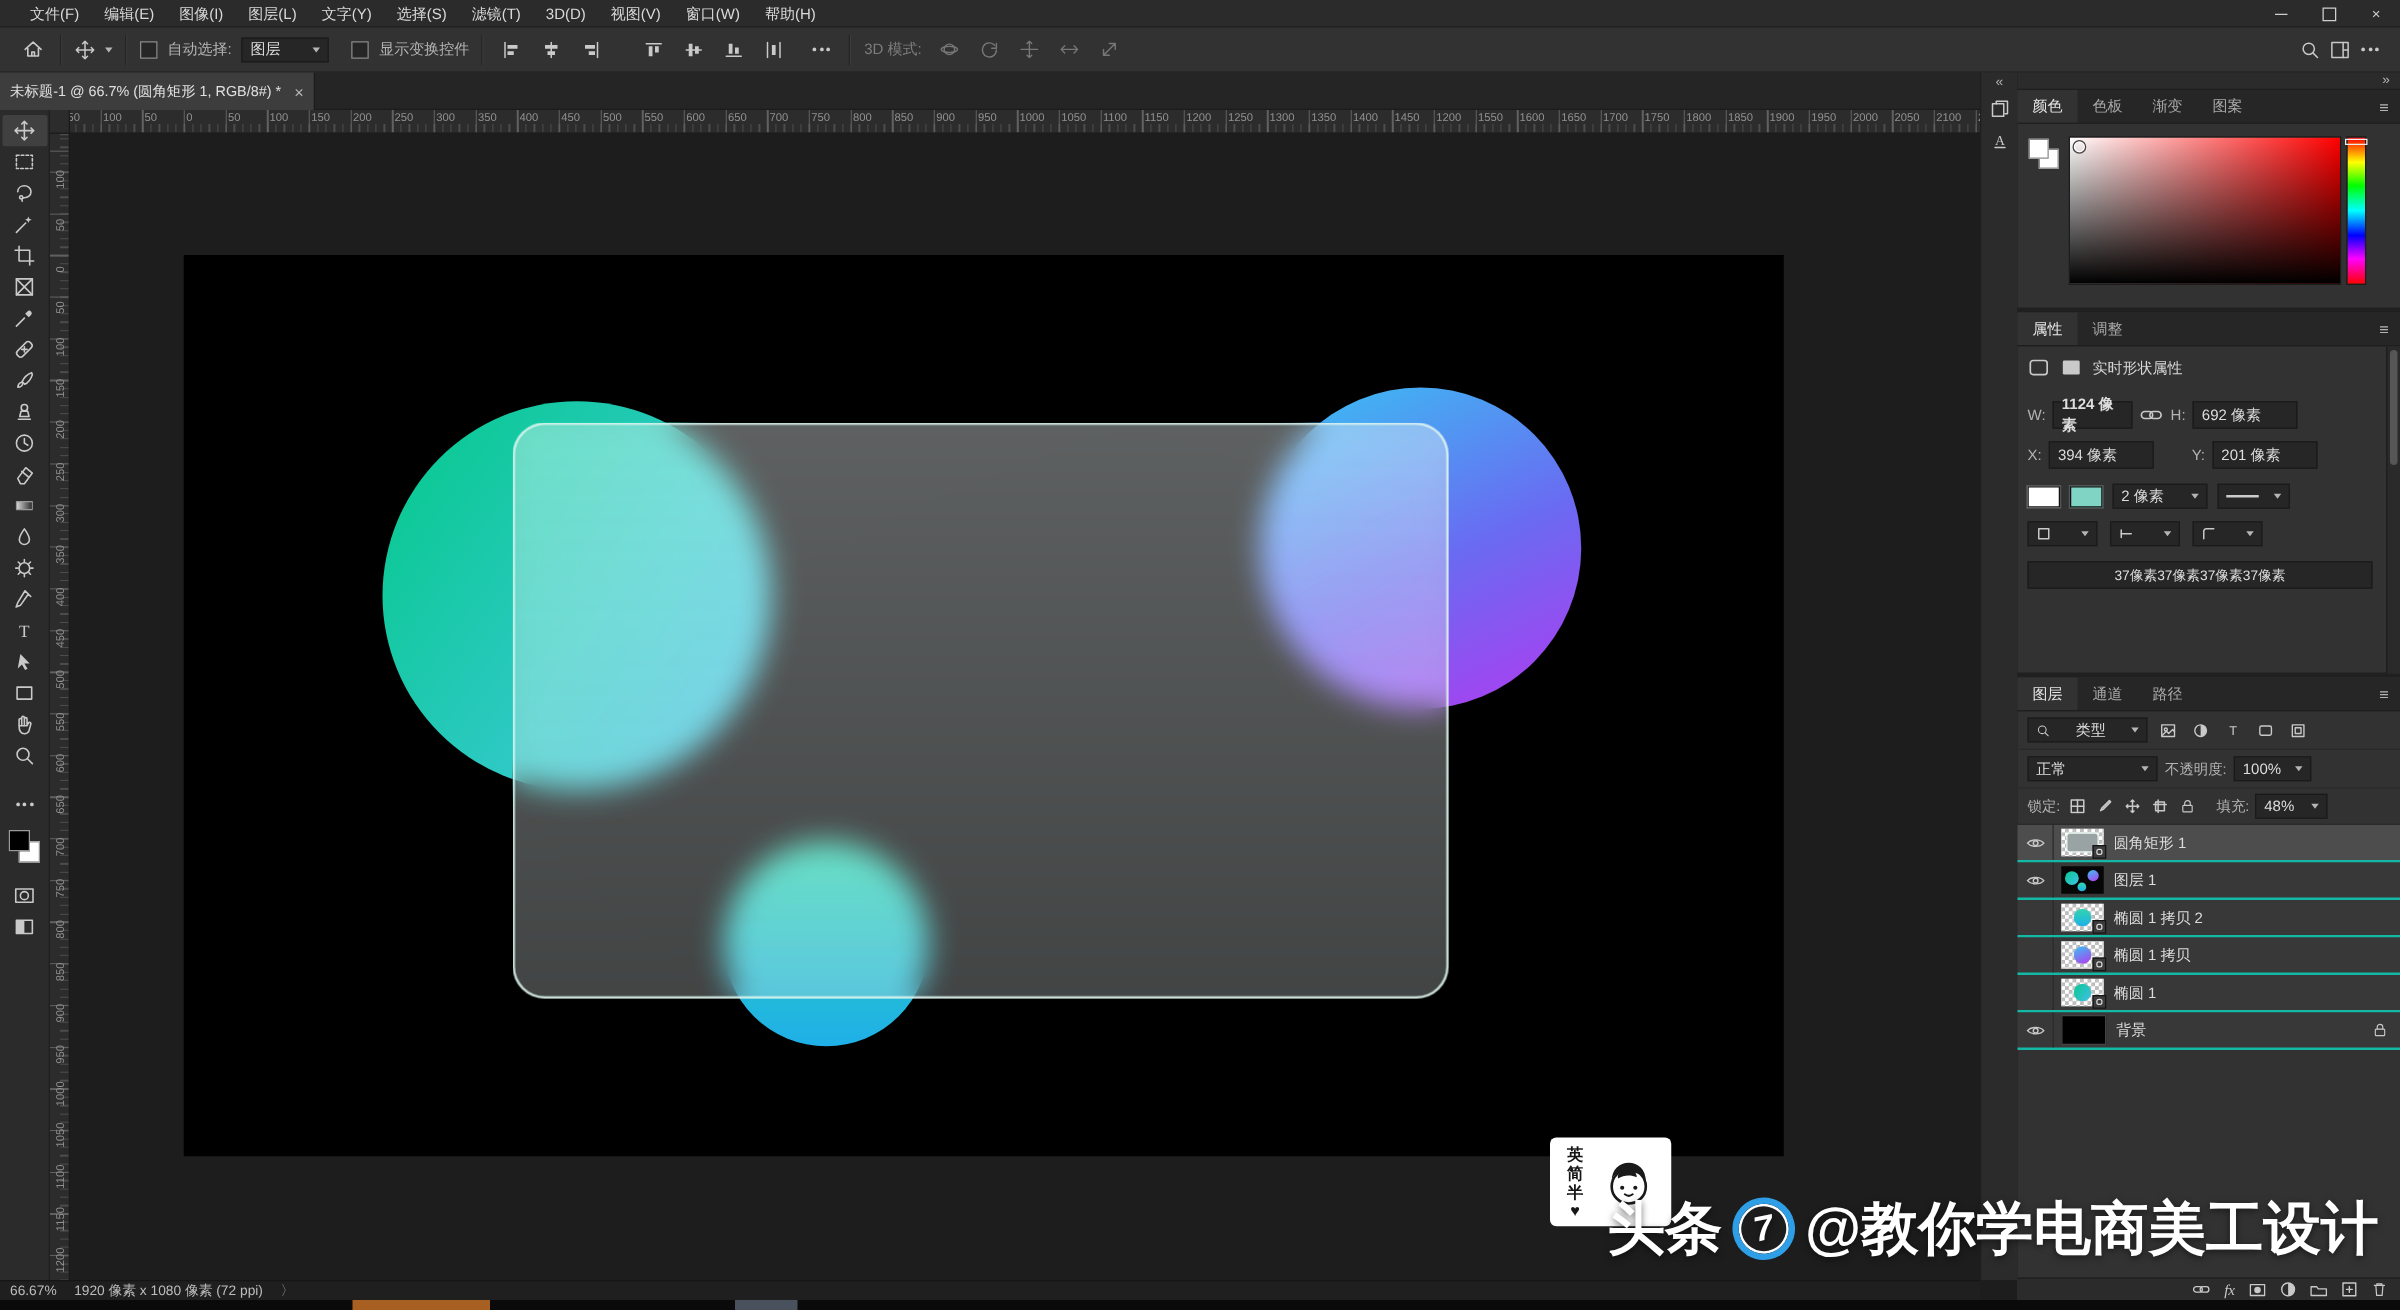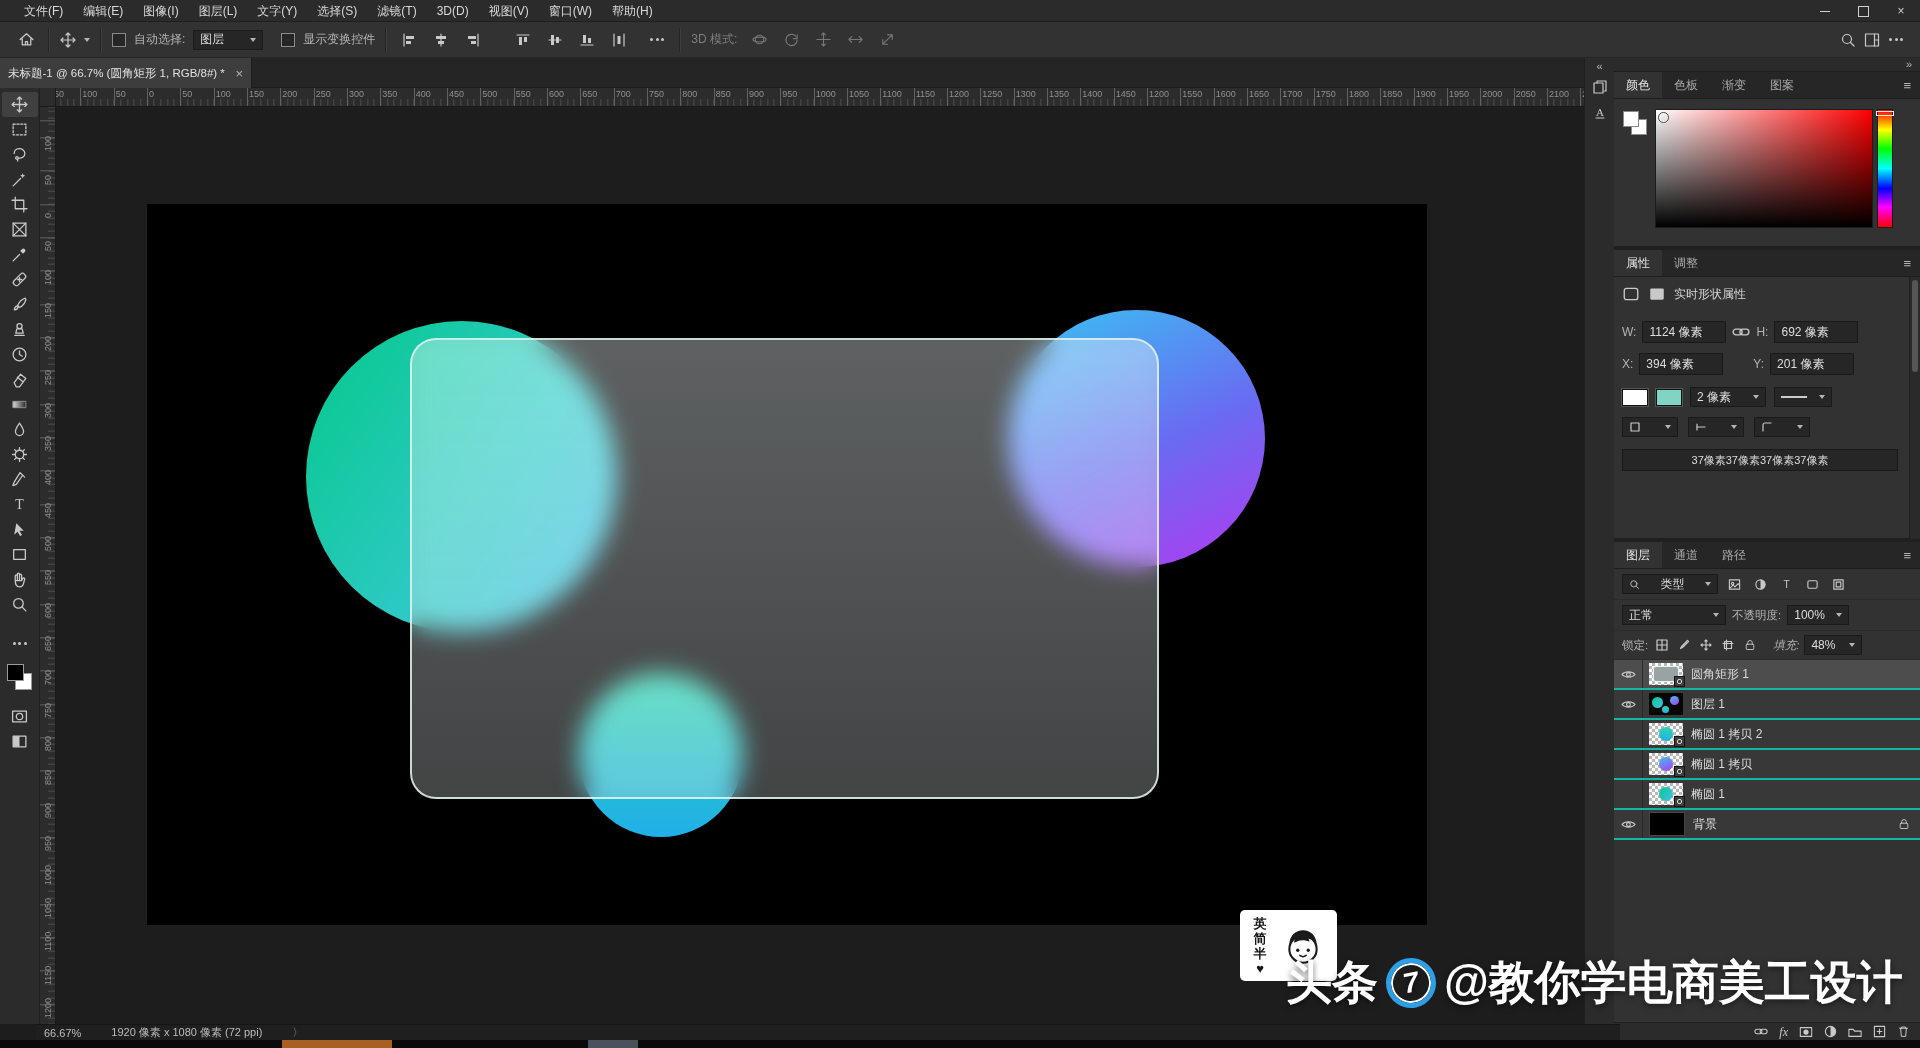--- a/index.html
+++ b/index.html
@@ -116,21 +116,21 @@
   .glassmini{position:absolute;left:4px;top:3px;right:4px;bottom:3px;background:#9aa3a3;border:1px solid #e8f6f0;border-radius:3px;}
   .badge{position:absolute;right:-2px;bottom:-2px;width:11px;height:11px;background:#3c3c3c;border:1px solid #141414;box-sizing:border-box;}
   .badge i{position:absolute;left:2px;top:2px;right:2px;bottom:2px;border:1px solid #dadada;border-radius:2px;display:block;}
   .lname{margin-left:8px;color:#dcdcdc;white-space:nowrap;}
 
   .scroll-track{position:absolute;width:10px;background:#2a2a2a;border-left:1px solid #1d1d1d;}
   .scroll-thumb{position:absolute;left:2px;width:6px;background:#565656;border-radius:3px;}
 
   
   .statusbar{position:absolute;left:0;top:1024px;width:1584px;height:16px;background:#1f1f1f;border-top:1px solid #151515;
-             display:flex;align-items:center;gap:30px;padding-left:8px;box-sizing:border-box;color:#bdbdbd;font-size:11px;margin-left:36px;}
+             display:flex;align-items:center;gap:14px;padding-left:8px;box-sizing:border-box;color:#bdbdbd;font-size:11px;}
   .taskbar{position:absolute;left:0;top:1040px;width:1920px;height:8px;background:#0a0a0a;}
 </style>
 </head>
 <body>
 
 <svg width="0" height="0" style="position:absolute">
     <defs>
   <linearGradient id="gt" x1="0" y1="0" x2="1" y2="0">
     <stop offset="0" stop-color="#d8d8d8"></stop>
         <stop offset="1" stop-color="#2a2a2a"></stop>
@@ -618,21 +618,21 @@
           <svg class="ic" width="18" height="18" viewBox="0 0 16 16">
               <rect x="2" y="3" width="12" height="10" rx="2"></rect>
             </svg>
           <svg class="ic" width="18" height="18" viewBox="0 0 16 16">
               <rect class="f" x="2" y="3" width="12" height="10" rx="1"></rect>
             </svg>
           <span style="color:#d5d5d5;">实时形状属性</span>
         </div>
         <div style="position:absolute;left:8px;top:44px;display:flex;align-items:center;gap:6px;">
           <span class="lbl">W:</span>
-          <span class="field" style="width:84px;">
+          <span class="field" style="width:64px;font-weight:bold;">
               <span>1124 像素</span>
             </span>
           <svg class="ic" width="18" height="14" viewBox="0 0 16 12">
               <rect x="1" y="3.5" width="8" height="5" rx="2.5"></rect>
               <rect x="7" y="3.5" width="8" height="5" rx="2.5"></rect>
             </svg>
           <span class="lbl">H:</span>
           <span class="field" style="width:84px;">
               <span>692 像素</span>
             </span>
@@ -775,21 +775,21 @@
               <rect x="2.5" y="2.5" width="7" height="7"></rect>
               <path d="M1 4.5h10M4.5 1v10"></path>
             </svg>
           </span>
         <span class="icbtn" style="width:17px;height:17px;">
             <svg class="ic" width="12" height="12" viewBox="0 0 16 16">
               <rect x="3" y="7" width="10" height="7" rx="1"></rect>
               <path d="M5 7V5a3 3 0 0 1 6 0v2"></path>
             </svg>
           </span>
-        <span class="lbl" style="margin-left:10px;font-size:11.5px;font-style:italic;">填充:</span>
+        <span class="lbl" style="margin-left:10px;font-size:11.5px;">填充:</span>
         <span class="dd" style="width:58px;">
             <span>48%</span>
             <span class="caret"></span>
           </span>
       </div>
 
       <div>
         <div class="layer-row selected">
           <span class="eye-cell">
               <svg class="ic eye" width="15" height="11" viewBox="0 0 16 11">

